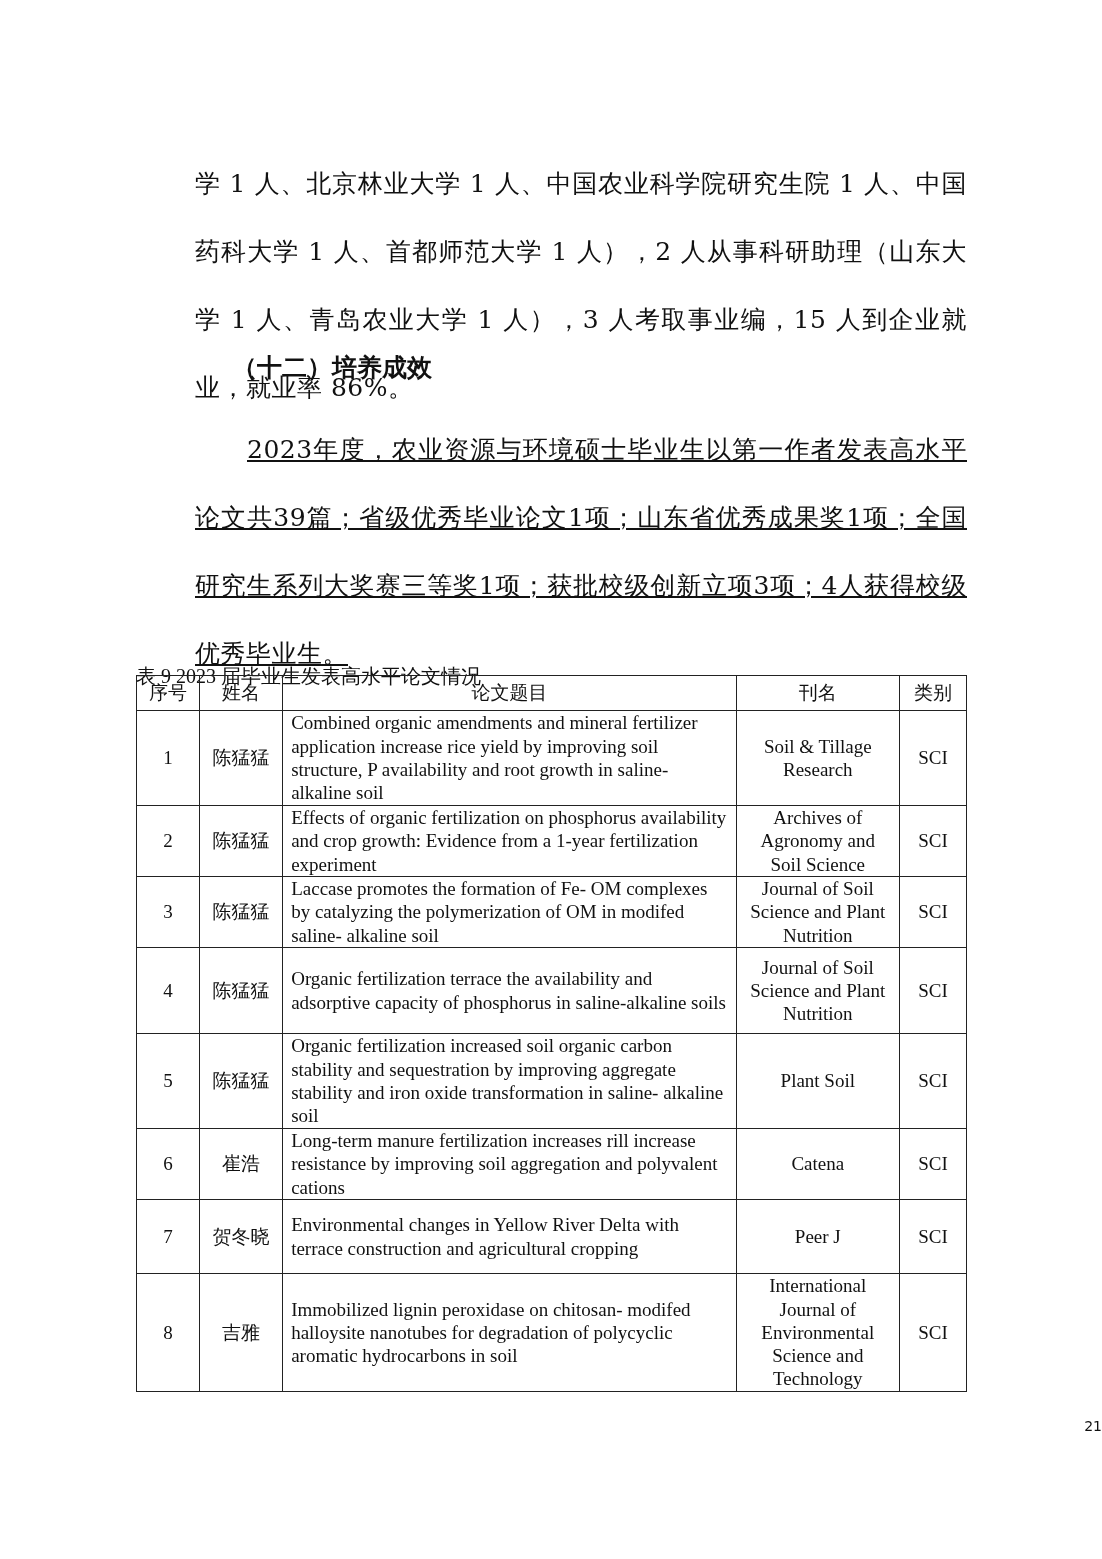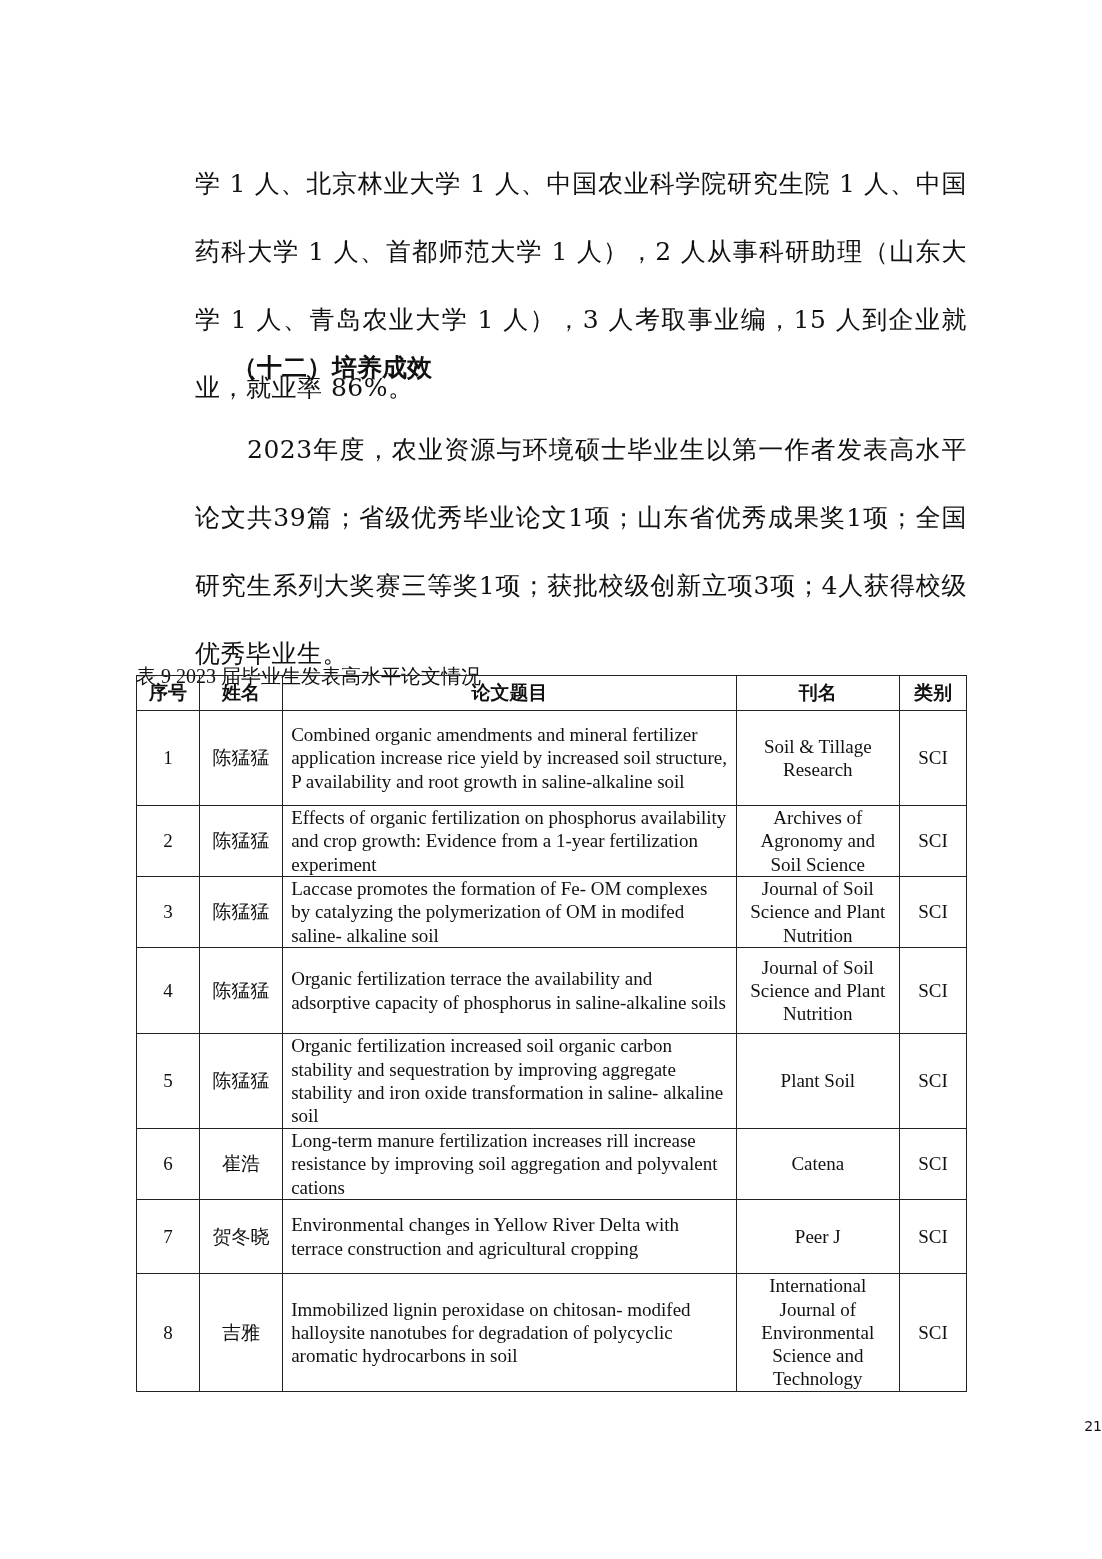--- a/index.html
+++ b/index.html
@@ -1,24 +1,24 @@
 <!DOCTYPE html>
 <html><head>
 <meta charset="utf-8">
 <style>
   html, body { margin: 0; padding: 0; background: #ffffff; }
   body { width: 1102px; height: 1559px; position: relative; overflow: hidden; font-family: "DejaVu Serif", "Liberation Serif", serif; color: #111; }
   .para { position: absolute; left: 183px; width: 772px; font-size: 25px; line-height: 68px; margin: 12px; text-align: justify; letter-spacing: 0.5px; }
   #p1 { top: 138px; }
   #heading { position: absolute; left: 232px; top: 344px; font-size: 25px; font-weight: bold; margin: 0; line-height: 48px; font-family: "DejaVu Sans", sans-serif; }
-  #p2 { top: 404px; text-indent: 52px; }
+  #p2 { top: 404px; text-indent: 52px; text-decoration: underline; }
   #caption { position: absolute; top: 647px; left: 136px; width: 830px; font-size: 20px; font-family: "Liberation Serif", serif; margin-top: 16px; }
   table { position: absolute; left: 136px; top: 675px; width: 831px; border-collapse: collapse; font-family: "Liberation Serif", serif; font-size: 19px; line-height: 23.3px; }
   th, td { border: 1.5px solid #222; padding: 0 8px; vertical-align: middle; }
-  th { font-family: "DejaVu Sans", sans-serif; font-weight: bold; font-size: 19px; height: 34px; }
+  th { font-family: "DejaVu Sans", sans-serif; font-weight: normal; font-size: 19px; height: 34px; }
   td.c { text-align: center; }
   td.t { text-align: left; }
   .col1 { width: 46px; } .col2 { width: 66px; } .col3 { width: 436px; } .col4 { width: 146px; } .col5 { width: 50px; }
   #pagenum { position: absolute; top: 1418px; left: 0; width: 1102px; text-align: right; font-size: 14px; font-family: "DejaVu Sans", sans-serif; }
 </style>
 </head>
 <body>
 
 <p id="p1" class="para">学 1 人、北京林业大学 1 人、中国农业科学院研究生院 1 人、中国药科大学 1 人、首都师范大学 1 人），2 人从事科研助理（山东大学 1 人、青岛农业大学 1 人），3 人考取事业编，15 人到企业就业，就业率 86%。</p>
 <h3 id="heading">（十二）培养成效</h3>
@@ -33,21 +33,21 @@
       <th class="col2">姓名</th>
       <th class="col3">论文题目</th>
       <th class="col4">刊名</th>
       <th class="col5">类别</th>
     </tr>
   </thead>
   <tbody id="tbody">
       <tr style="height: 95px;">
         <td class="c">1</td>
         <td class="c">陈猛猛</td>
-        <td class="t">Combined organic amendments and mineral fertilizer application increase rice yield by increased soil structure, P availability and root growth in saline-alkaline soil</td>
+        <td class="t">Combined organic amendments and mineral fertilizer application increase rice yield by improving soil structure, P availability and root growth in saline-alkaline soil</td>
         <td class="c">Soil &amp; Tillage Research</td>
         <td class="c">SCI</td>
       </tr>
       <tr style="height: 71px;">
         <td class="c">2</td>
         <td class="c">陈猛猛</td>
         <td class="t">Effects of organic fertilization on phosphorus availability and crop growth: Evidence from a 1-year fertilization experiment</td>
         <td class="c">Archives of Agronomy and Soil Science</td>
         <td class="c">SCI</td>
       </tr>

